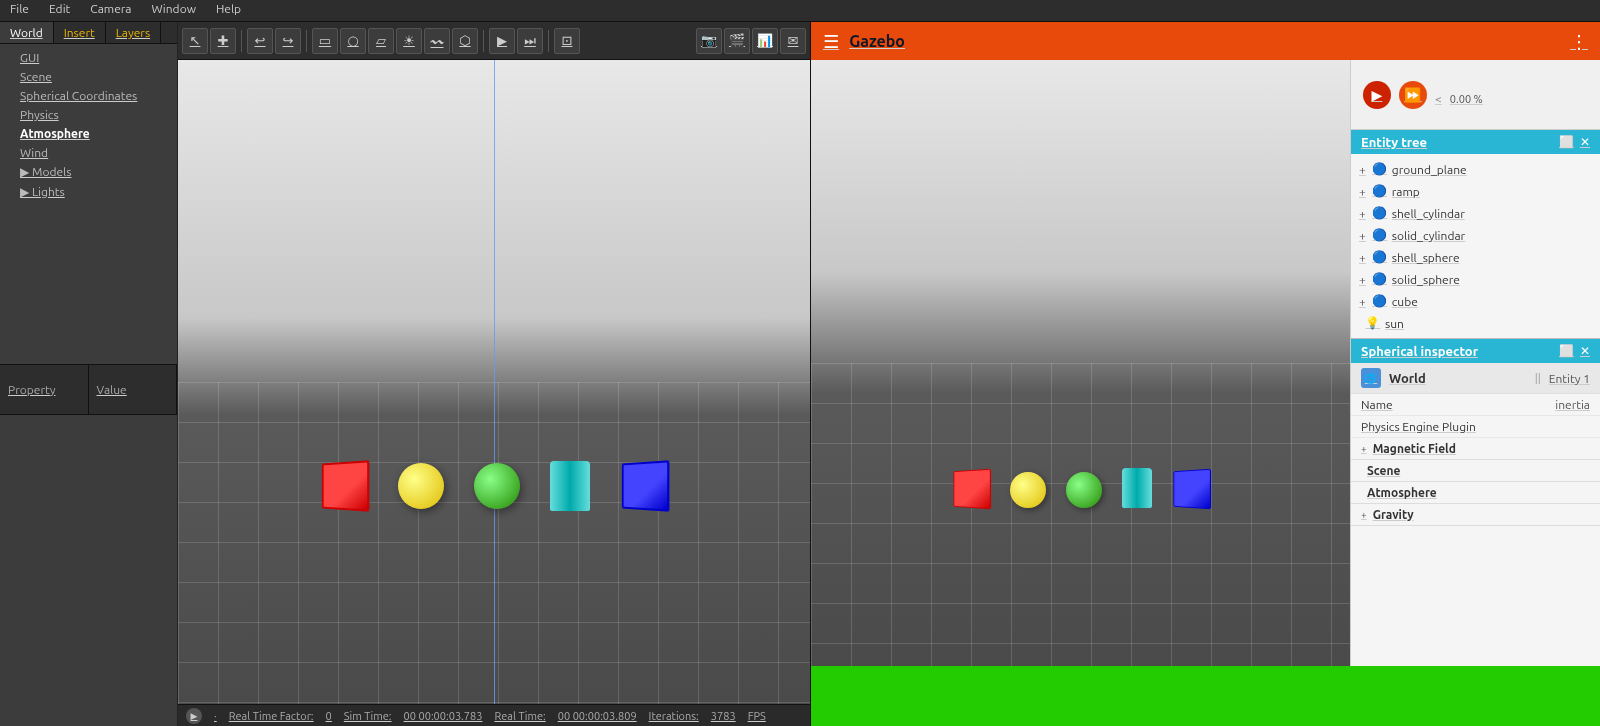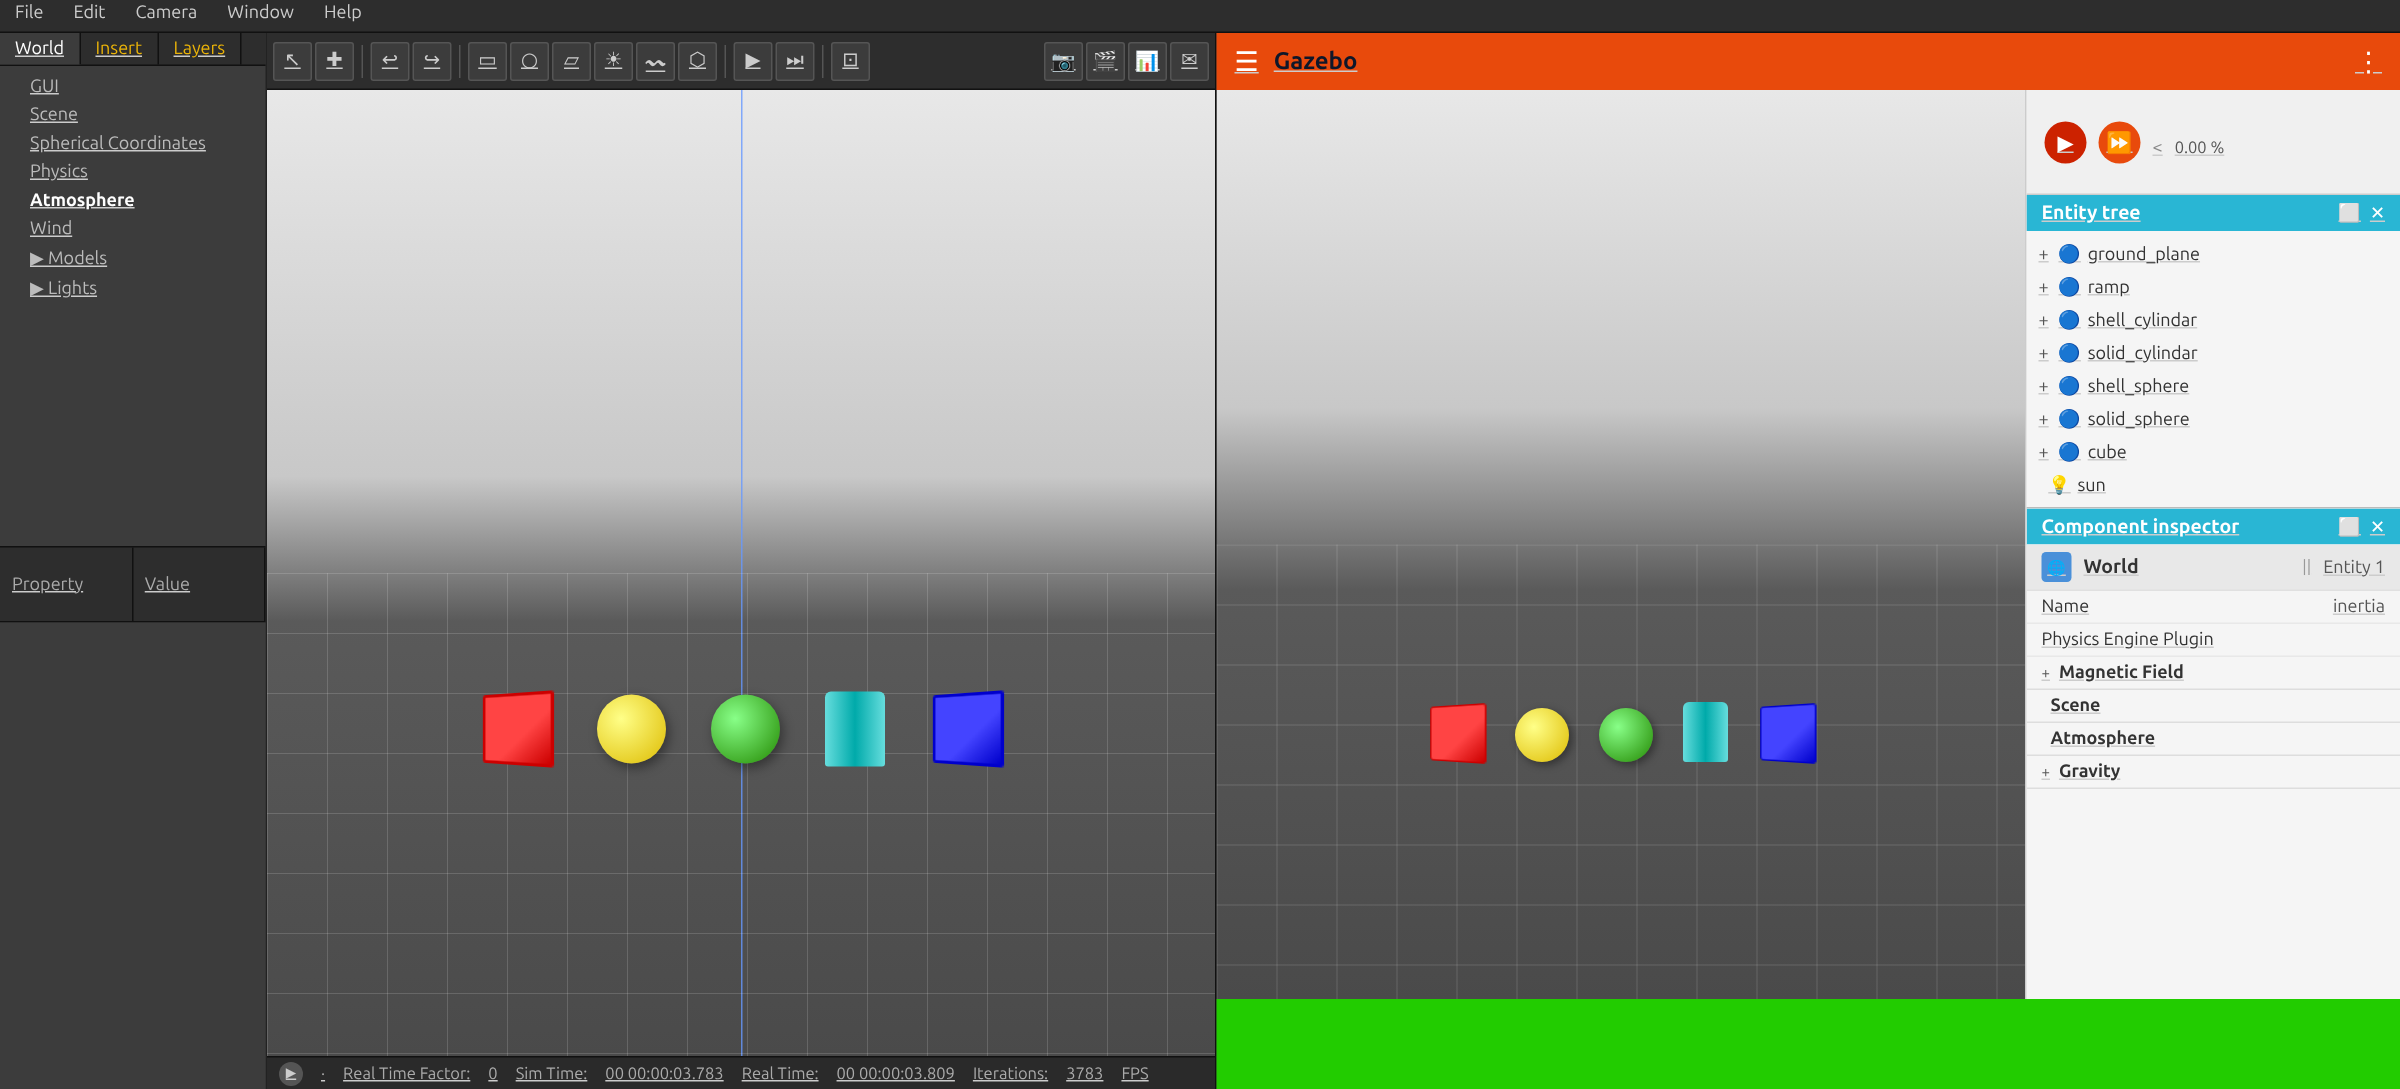--- a/index.html
+++ b/index.html
@@ -295,21 +295,21 @@
             <div class="et-item">
               <span class="et-plus"> </span>
               <span class="et-icon">💡</span>
               <span>sun</span>
             </div>
           </div>
         </div>
 
         <div id="component-inspector">
           <div id="ci-header">
-            <span>Component inspector</span>
+            <span>Spherical inspector</span>
             <div class="panel-controls">
               <button class="panel-ctrl-btn">⬜</button>
               <button class="panel-ctrl-btn">✕</button>
             </div>
           </div>
           <div id="ci-body">
             <div class="ci-world-row">
               <div class="ci-world-icon">🌐</div>
               <span class="ci-world-label">World</span>
               <span class="ci-toggle">||</span>

